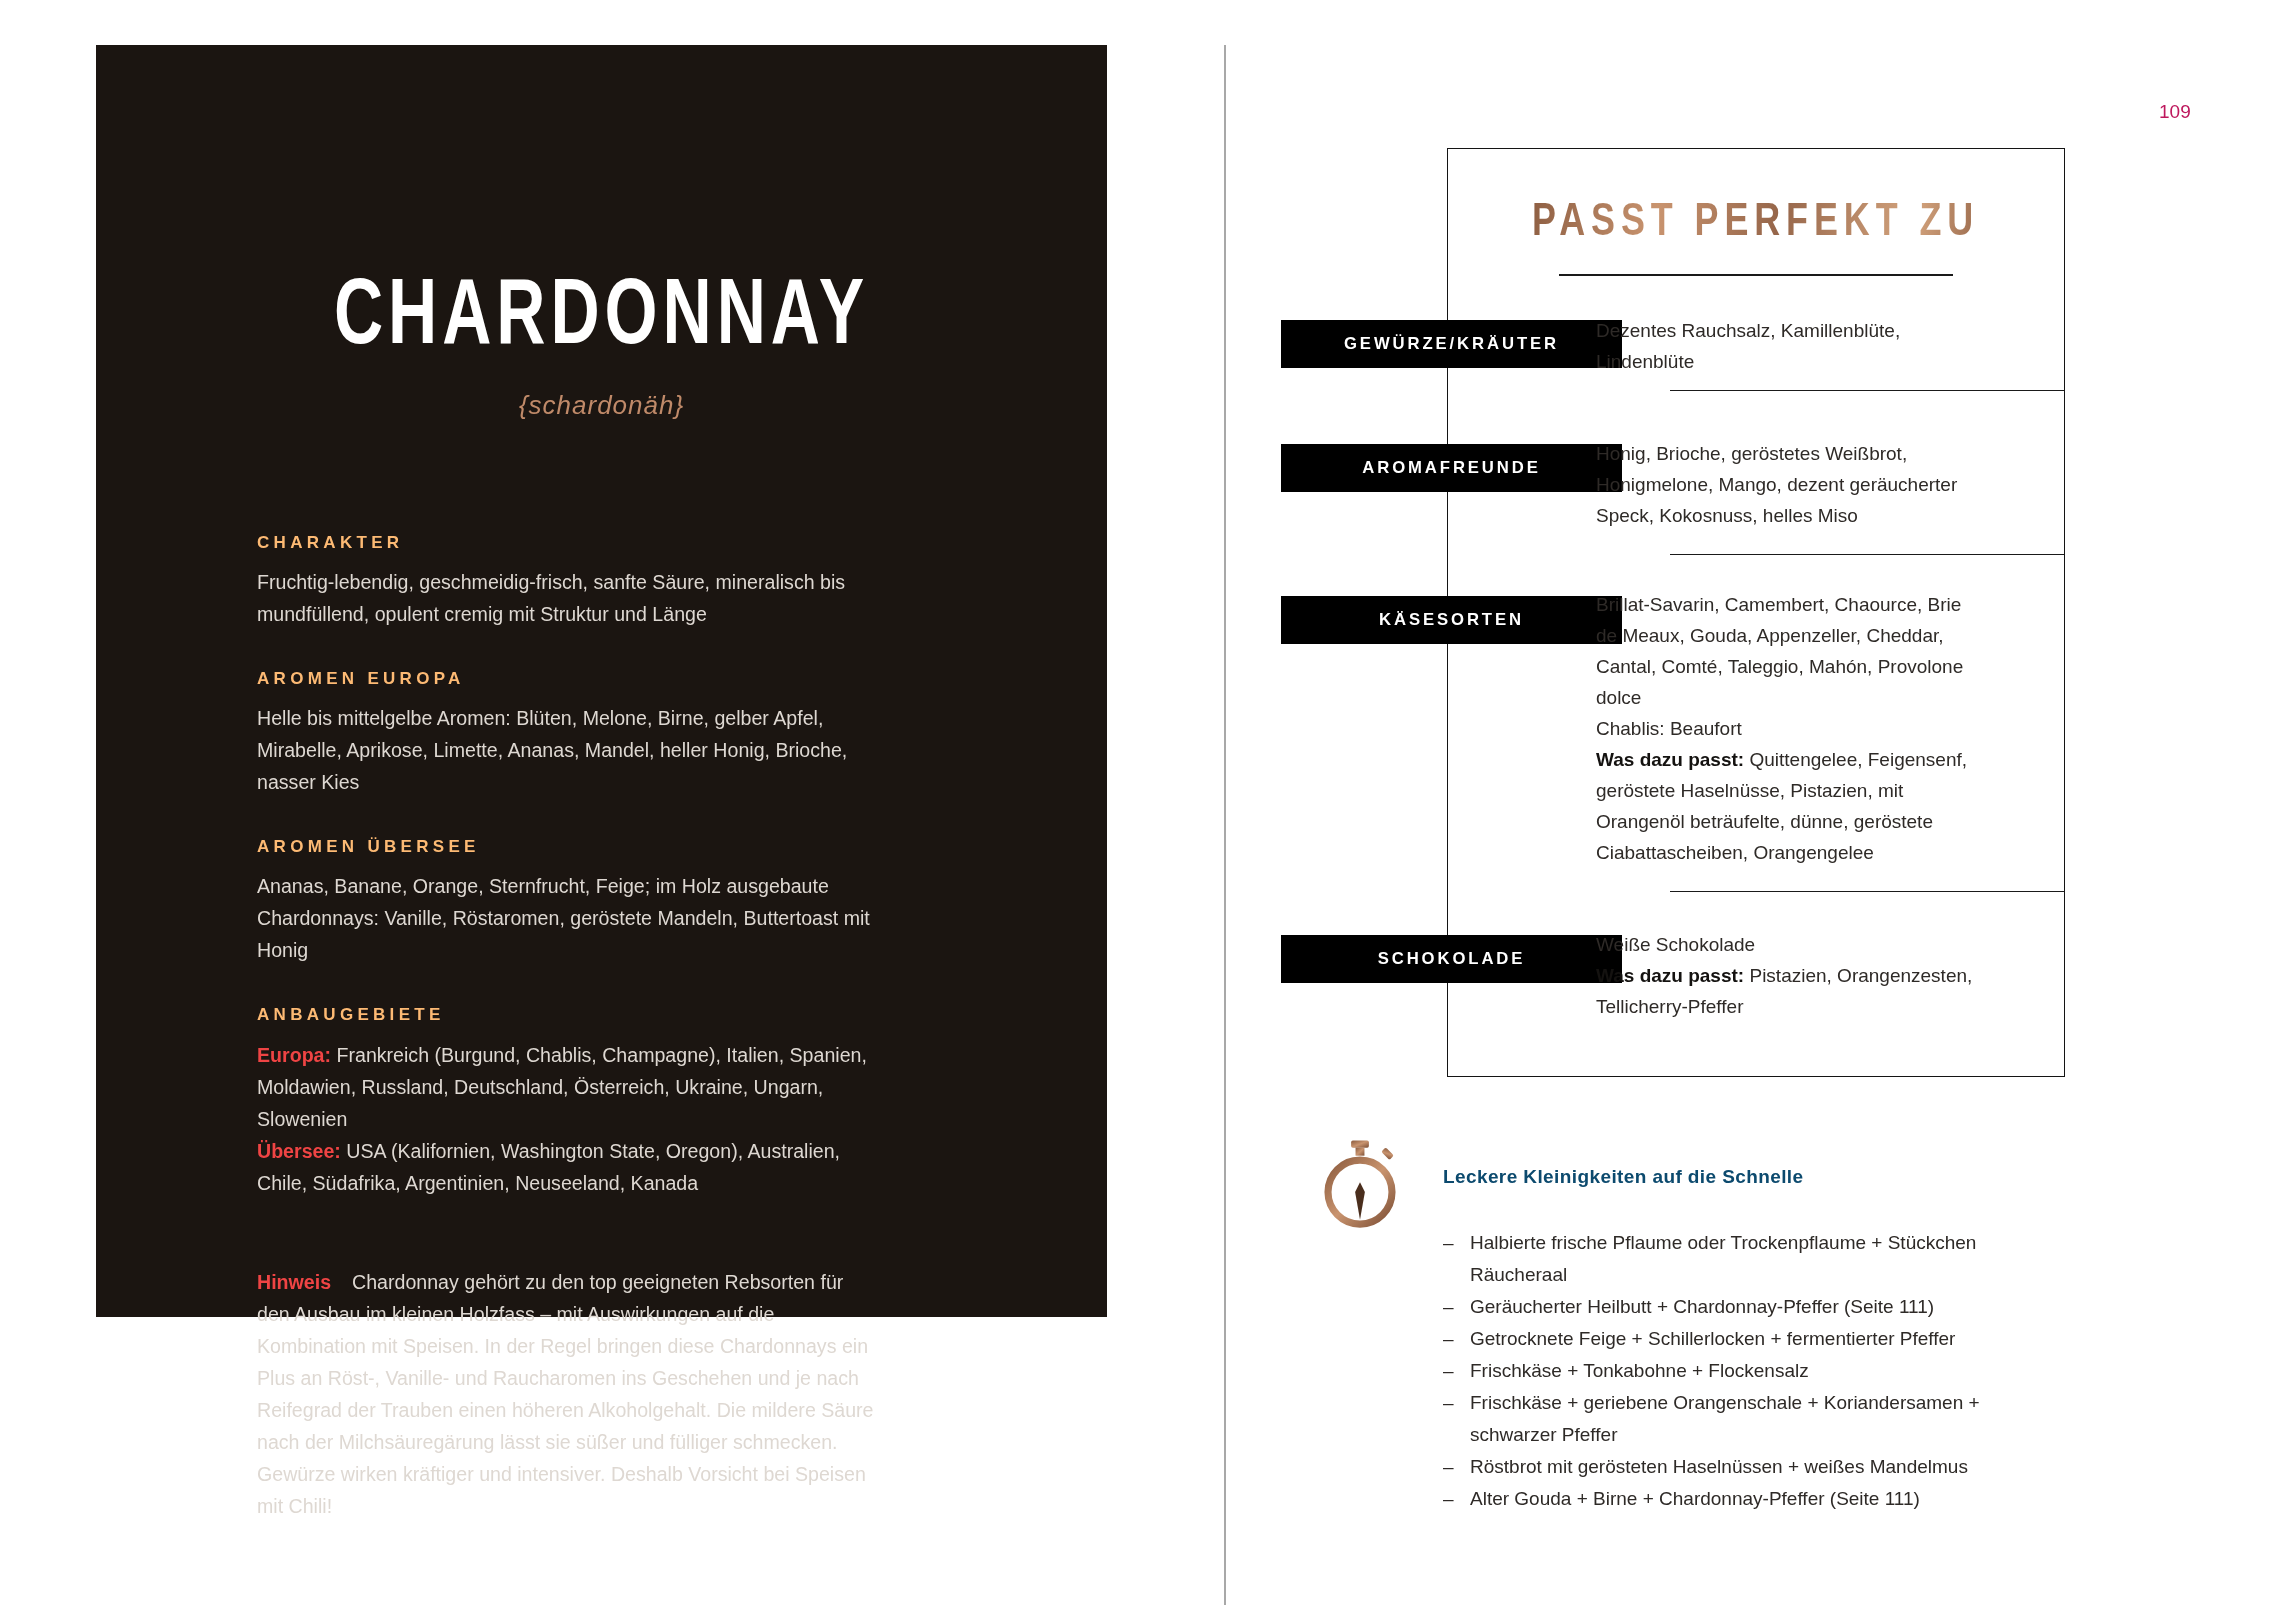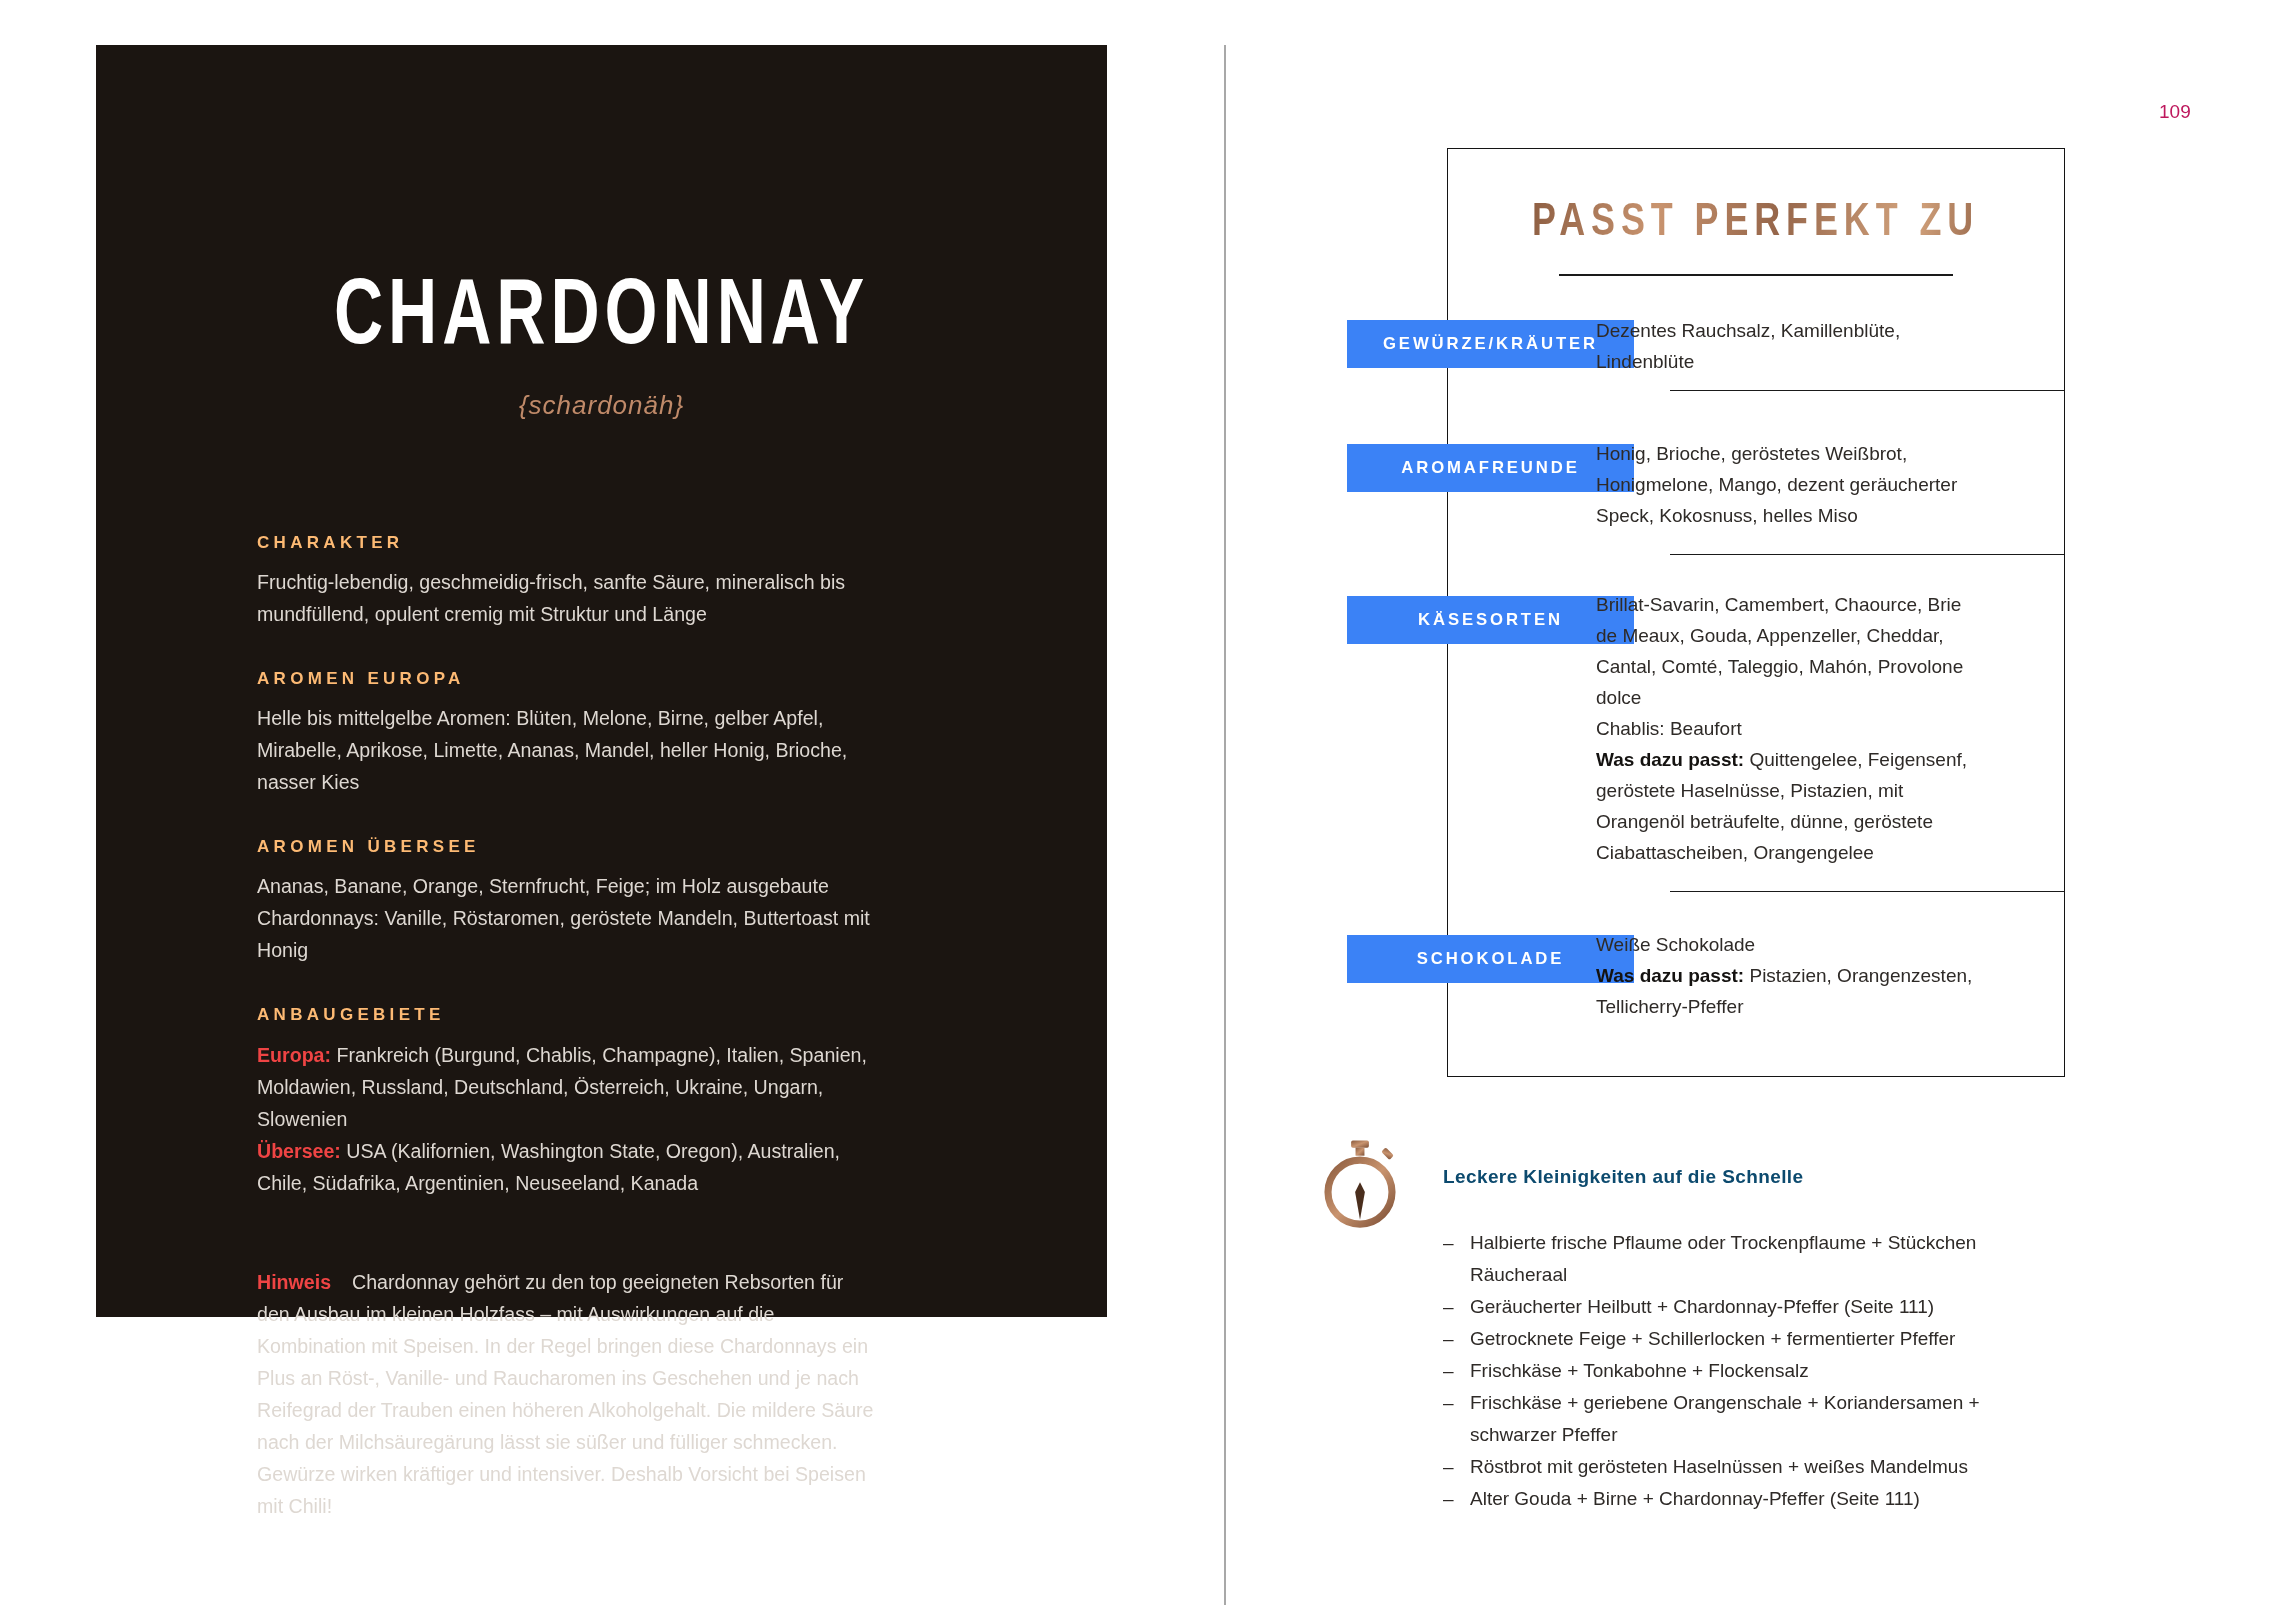--- a/index.html
+++ b/index.html
@@ -59,21 +59,21 @@
   }
   @supports ((-webkit-background-clip:text) or (background-clip:text)) {
     .box-title .grad {
       background:linear-gradient(100deg,#8e5f43 0%,#c9946f 28%,#96664a 55%,#d3a37d 85%,#9c6c4e 100%);
       -webkit-background-clip:text; background-clip:text; color:transparent;
     }
   }
   .title-rule { position:absolute; left:1559px; top:274px; width:394px; height:1.9px; background:#1a1a1a; }
 
   .pair-label {
-    position:absolute; left:1347px; width:287px; height:48px; background:#3b82f6;
+    position:absolute; left:1281px; width:341px; height:48px; background:#000000;
     color:#ffffff; font-size:16.7px; font-weight:bold; letter-spacing:2.9px;
     display:flex; align-items:center; justify-content:center; white-space:nowrap;
   }
   .pair-text {
     position:absolute; left:1596px; width:379px;
     font-size:19px; line-height:31px; color:#2e2a27;
   }
   .pair-text b { color:#141210; }
   .row-sep { position:absolute; left:1670px; width:394px; height:1px; background:#1a1a1a; }
 

